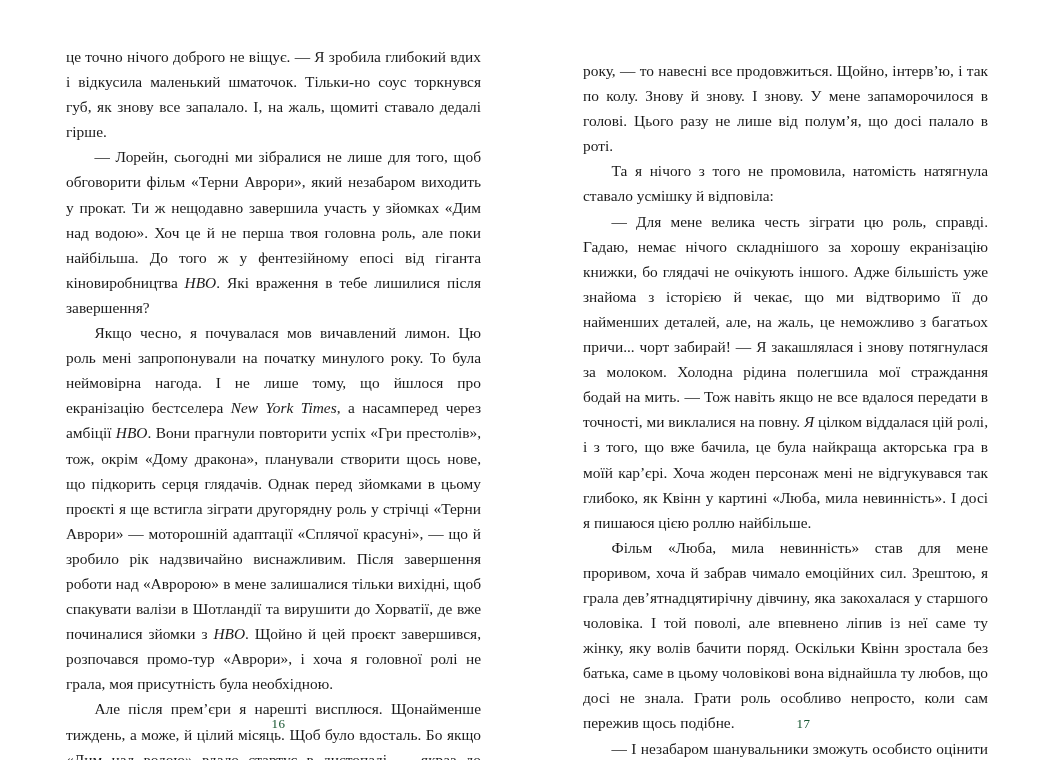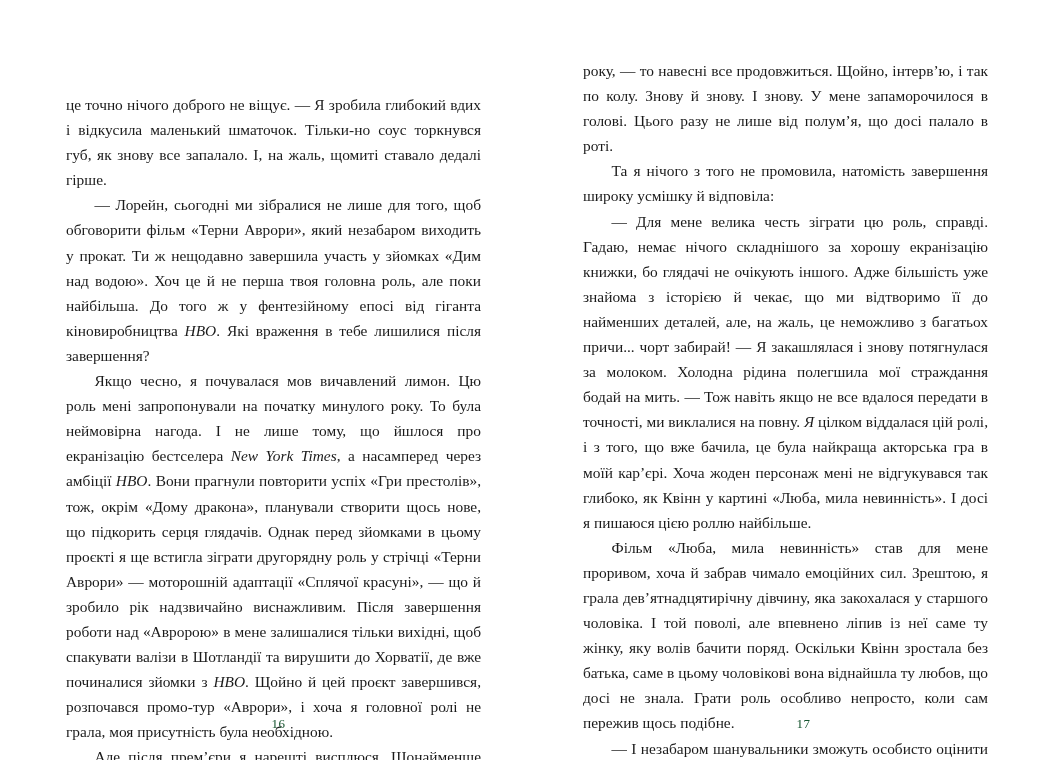--- a/index.html
+++ b/index.html
@@ -22,21 +22,21 @@
     box-sizing: border-box;
     display: flex;
     flex-direction: row;
   }
   .page {
     position: relative;
     box-sizing: border-box;
     width: 525px;
     height: 760px;
   }
-  .page-left  { padding: 92px 45px 0 66px; }
+  .page-left  { padding: 44px 45px 0 66px; }
   .page-right { padding: 58px 62px 0 58px; }
 
   .textblock {
     width: 415px;
     font-size: 15.4px;
     line-height: 25.1px;
     text-align: justify;
     text-justify: inter-word;
     hyphens: manual;
     -webkit-hyphens: manual;
@@ -80,21 +80,21 @@
       <p class="indent">— Лорейн, сьогодні ми зібралися не лише для того, щоб обговорити фільм «Терни Аврори», який незабаром виходить у прокат. Ти ж нещодавно завершила участь у зйомках «Дим над водою». Хоч це й не перша твоя головна роль, але поки найбільша. До того ж у фентезійному епосі від гіганта кіновиробництва <em>HBO</em>. Які враження в тебе лишилися після завершення?</p>
       <p class="indent">Якщо чесно, я почувалася мов вичавлений лимон. Цю роль мені запропонували на початку минулого року. То була неймовірна нагода. І не лише тому, що йшлося про екранізацію бестселера <em>New York Times</em>, а насамперед через амбіції <em>HBO</em>. Вони прагнули повторити успіх «Гри престолів», тож, окрім «Дому дракона», планували створити щось нове, що підкорить серця глядачів. Однак перед зйомками в цьому проєкті я ще встигла зіграти другорядну роль у стрічці «Терни Аврори» — моторошній адаптації «Сплячої красуні», — що й зробило рік надзвичайно виснажливим. Після завершення роботи над «Авророю» в мене залишалися тільки вихідні, щоб спакувати валізи в Шотландії та вирушити до Хорватії, де вже починалися зйомки з <em>HBO</em>. Щойно й цей проєкт завершився, розпочався промо-тур «Аврори», і хоча я головної ролі не грала, моя присутність була необхідною.</p>
       <p class="indent">Але після прем’єри я нарешті висплюся. Щонайменше тиждень, а може, й цілий місяць. Щоб було вдосталь. Бо якщо «Дим над водою» вдало стартує в листопаді — якраз до холодної та похмурої пори</p>
     </div>
     <div class="folio">16</div>
   </div>
 
   <div class="page page-right">
     <div class="textblock">
       <p class="cont">року, — то навесні все продовжиться. Щойно, інтерв’ю, і так по колу. Знову й знову. І знову. У мене запаморочилося в голові. Цього разу не лише від полум’я, що досі палало в роті.</p>
-      <p class="indent">Та я нічого з того не промовила, натомість завершення широку усмішку й відповіла:</p>
+      <p class="indent">Та я нічого з того не промовила, натомість натягнула ставало усмішку й відповіла:</p>
       <p class="indent">— Для мене велика честь зіграти цю роль, справді. Гадаю, немає нічого складнішого за хорошу екранізацію книжки, бо глядачі не очікують іншого. Адже більшість уже знайома з історією й чекає, що ми відтворимо її до найменших деталей, але, на жаль, це неможливо з багатьох причи... чорт забирай! — Я закашлялася і знову потягнулася за молоком. Холодна рідина полегшила мої страждання бодай на мить. — Тож навіть якщо не все вдалося передати в точності, ми виклалися на повну. <em>Я</em> цілком віддалася цій ролі, і з того, що вже бачила, це була найкраща акторська гра в моїй кар’єрі. Хоча жоден персонаж мені не відгукувався так глибоко, як Квінн у картині «Люба, мила невинність». І досі я пишаюся цією роллю найбільше.</p>
       <p class="indent">Фільм «Люба, мила невинність» став для мене проривом, хоча й забрав чимало емоційних сил. Зрештою, я грала дев’ятнадцятирічну дівчину, яка закохалася у старшого чоловіка. І той поволі, але впевнено ліпив із неї саме ту жінку, яку волів бачити поряд. Оскільки Квінн зростала без батька, саме в цьому чоловікові вона віднайшла ту любов, що досі не знала. Грати роль особливо непросто, коли сам пережив щось подібне.</p>
       <p class="indent">— І незабаром шанувальники зможуть особисто оцінити стрічку «Дим над водою», — повела я далі, знову закашлявшись. — На момент виходу інтерв’ю перший</p>
     </div>
     <div class="folio">17</div>
   </div>
 
 </div>
 
 </body></html>

